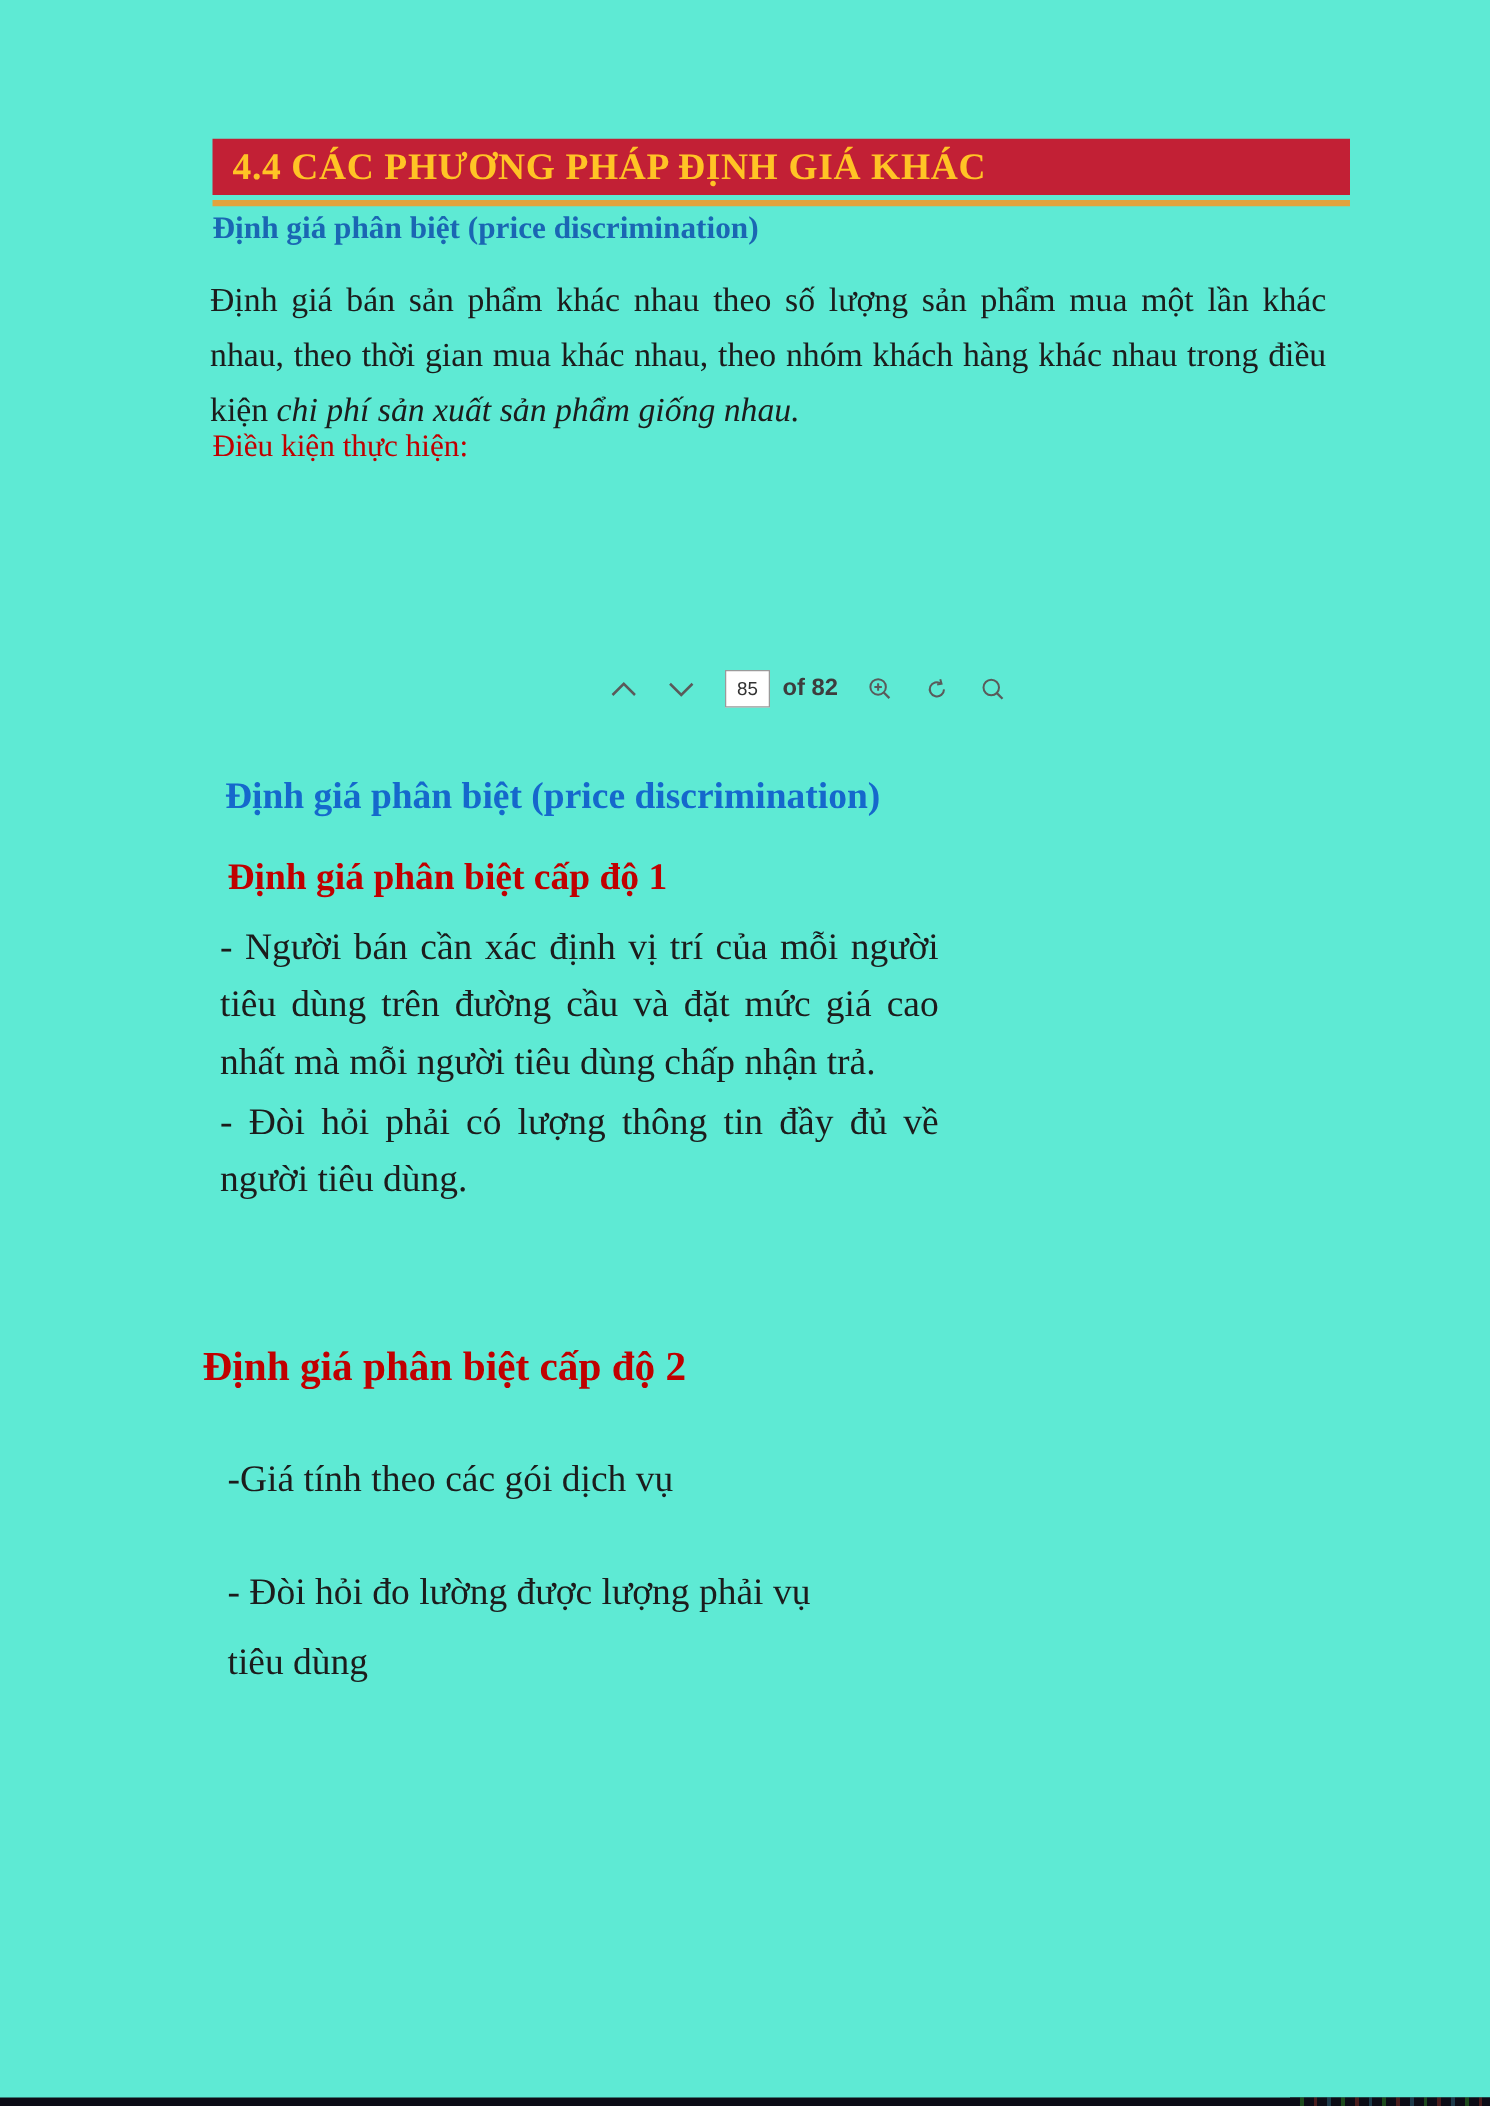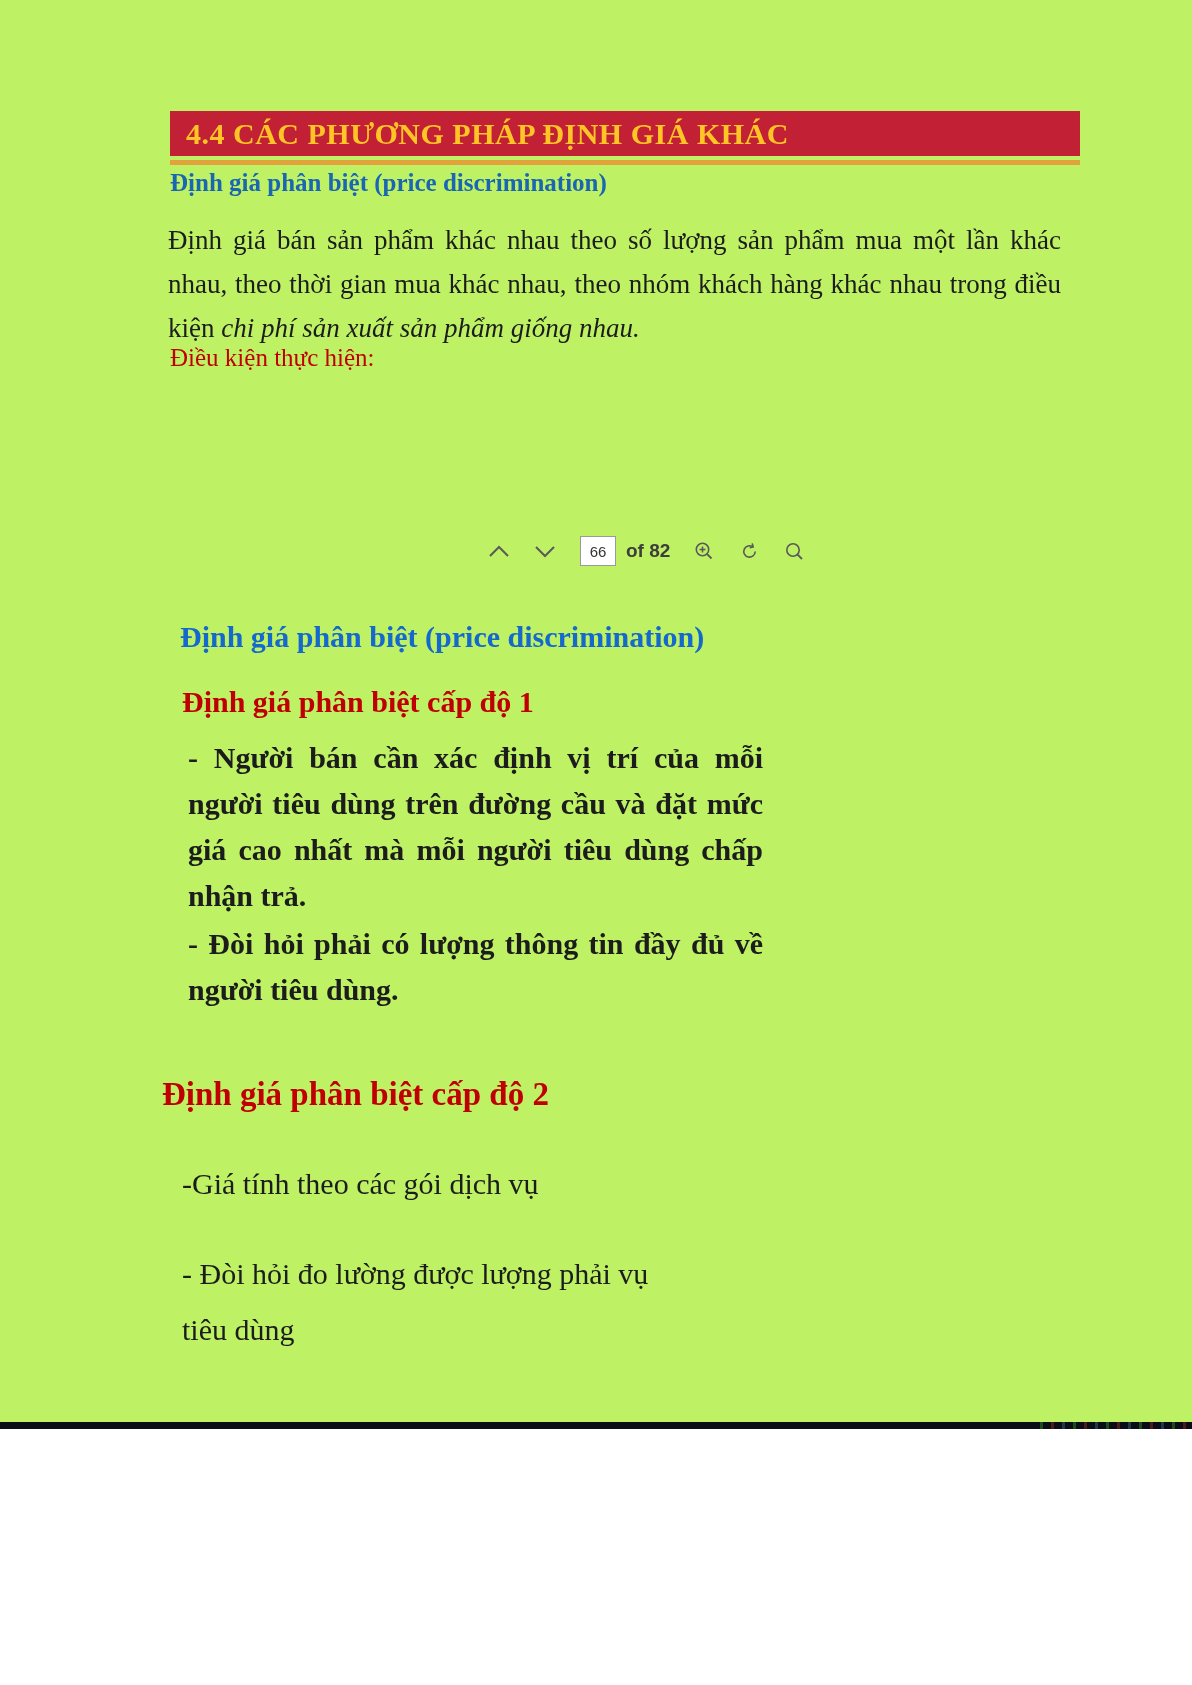--- a/index.html
+++ b/index.html
@@ -1,18 +1,18 @@
 <!DOCTYPE html>
 <html><head>
 <meta charset="utf-8">
 <style>
   html,body { margin:0; padding:0; background:#ffffff; }
   .page {
-    position:relative; width:1192px; height:1429px; margin:0 auto;
-    background:#bef264; overflow:hidden;
+    position:relative; width:1192px; height:1685px; margin:0 auto;
+    background:#5eead4; overflow:hidden;
     font-family:"Liberation Serif", serif; color:#1c1c1c;
   }
   
   .banner {
     position:absolute; left:170px; top:111px; width:910px; height:45px;
     background:#c22035; color:#ffc425; font-weight:bold; font-size:30px;
     line-height:45px; padding-left:16px; box-sizing:border-box;
     letter-spacing:0.5px; white-space:nowrap;
   }
   .gold-line {
@@ -50,21 +50,21 @@
   .of-label { font-size:19px; color:#3d3d3d; margin-left:-14px; white-space:nowrap;font-weight:bold; }
   
   .h-blue2 {
     position:absolute; left:180px; top:620px; font-size:30px; font-weight:bold;
     color:#1568cc; white-space:nowrap;
   }
   .h-red2 {
     position:absolute; left:182px; top:685px; font-size:30px; font-weight:bold;
     color:#c00000; white-space:nowrap;
   }
-  .points1 { position:absolute; left:188px; top:735px; width:575px;font-weight:bold; }
+  .points1 { position:absolute; left:176px; top:735px; width:575px; }
   .points1 p { margin:0 0 2px 0; font-size:30px; line-height:46px; text-align:justify; }
   .h-red3 {
     position:absolute; left:162px; top:1076px; font-size:33px; font-weight:bold;
     color:#c00000; white-space:nowrap;
   }
   .points2 { position:absolute; left:166px; top:1156px; width:500px; }
   .points2 p { margin:0 0 34px 16px; font-size:30px; line-height:56px; }
   
   .bottom-bar {
     position:absolute; left:0; bottom:0; width:1192px; height:7px;
@@ -103,21 +103,21 @@
         </svg>
       </span>
     </span>
     <span class="icon-btn">
       <span>
         <svg width="22" height="13" viewBox="0 0 22 13">
           <polyline points="2,2 11,11 20,2" fill="none" stroke="#5a5a5a" stroke-width="2"></polyline>
         </svg>
       </span>
     </span>
-    <span class="page-box">66</span>
+    <span class="page-box">85</span>
     <span class="of-label">of 82</span>
     <span class="icon-btn">
       <span>
         <svg width="21" height="21" viewBox="0 0 21 21">
           <circle cx="8.5" cy="8.5" r="6.2" fill="none" stroke="#5a5a5a" stroke-width="1.6"></circle>
           <line x1="5.5" y1="8.5" x2="11.5" y2="8.5" stroke="#5a5a5a" stroke-width="1.6"></line>
           <line x1="8.5" y1="5.5" x2="8.5" y2="11.5" stroke="#5a5a5a" stroke-width="1.6"></line>
           <line x1="13" y1="13" x2="17.5" y2="17.5" stroke="#5a5a5a" stroke-width="1.8"></line>
         </svg>
       </span>

